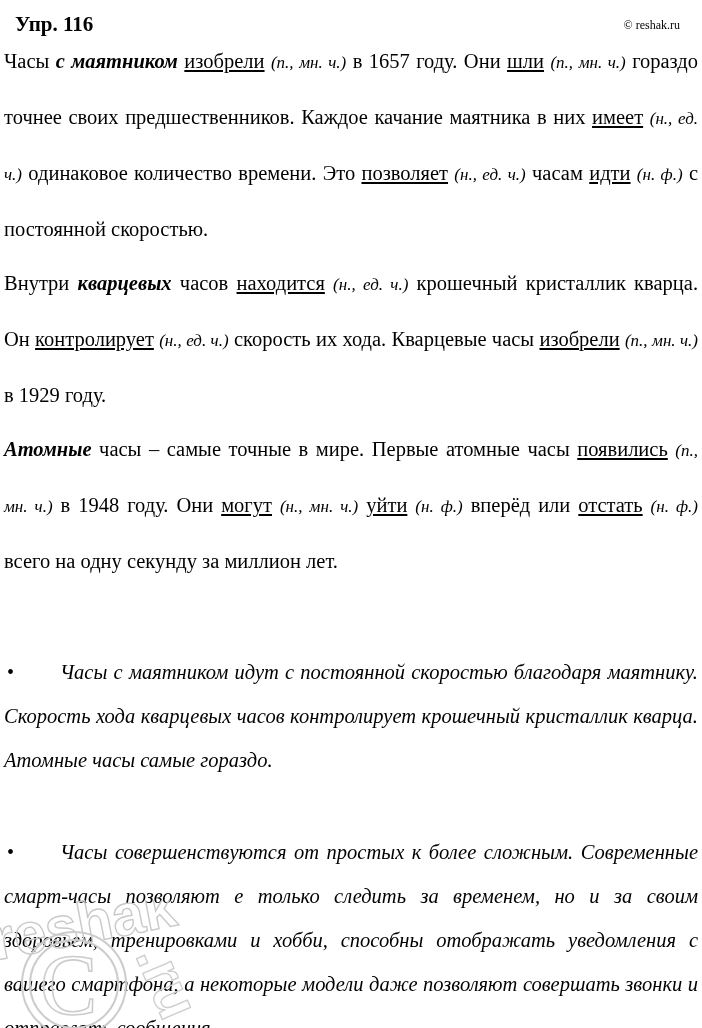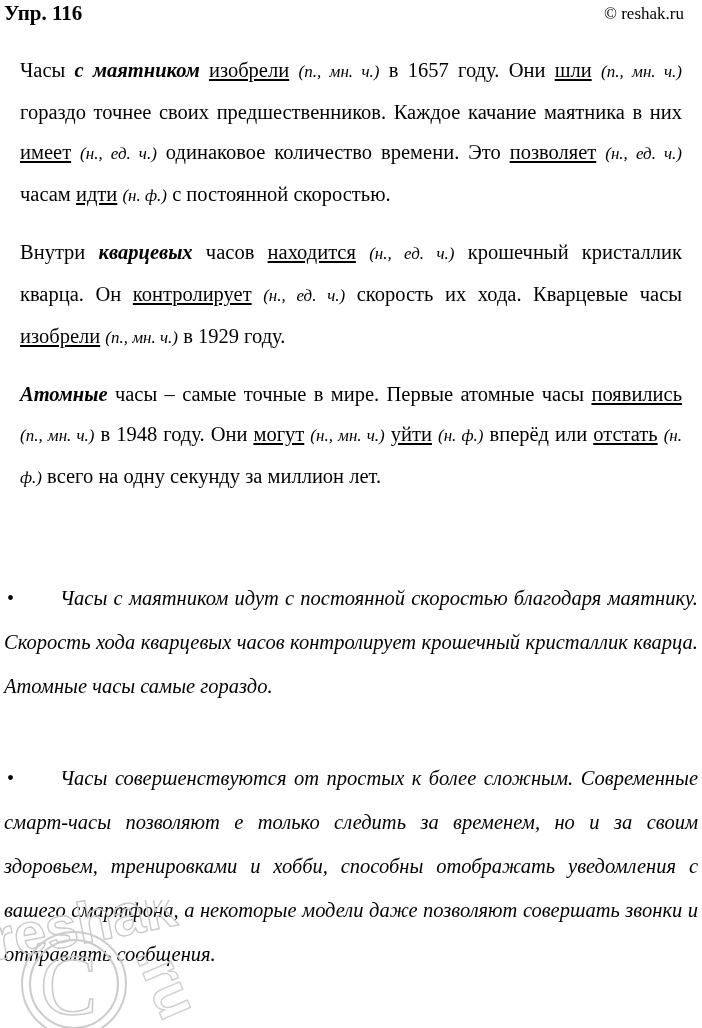--- a/index.html
+++ b/index.html
@@ -15,62 +15,62 @@
     overflow: hidden;
     font-family: "Liberation Serif", "DejaVu Serif", serif;
     color: #000000;
   }
 
   .page {
     position: relative;
     width: 702px;
     height: 864px;
     box-sizing: border-box;
-    padding: 0;
+    padding: 11px;
   }
 
   
   .header {
     position: relative;
     height: 30px;
     padding: 2px 6px 0 4px;
   }
   .header-title {
     position: absolute;
     left: 4px;
     top: 0px;
     font-size: 21px;
     font-weight: bold;
     letter-spacing: 0px;
     line-height: 26px;
   }
   .header-copyright {
     position: absolute;
-    right: 18px;
+    right: 11px;
     top: 2px;
-    font-size: 17px;
+    font-size: 12px;
     line-height: 24px;
     white-space: nowrap;
   }
 
   
   .content {
     position: absolute;
     left: 0;
     top: 34px;
     width: 702px;
     padding: 0 4px 0 4px;
     box-sizing: border-box;
   }
 
   p.para {
-    margin: 16px;
+    margin: 0;
     padding: 0;
     font-size: 20.5px;
-    line-height: 40px;
+    line-height: 54px;
     text-align: justify;
     text-justify: inter-word;
     word-spacing: 0px;
     hyphens: none;
   }
 
   p.para + p.para {
     margin-top: 0px;
   }
 

